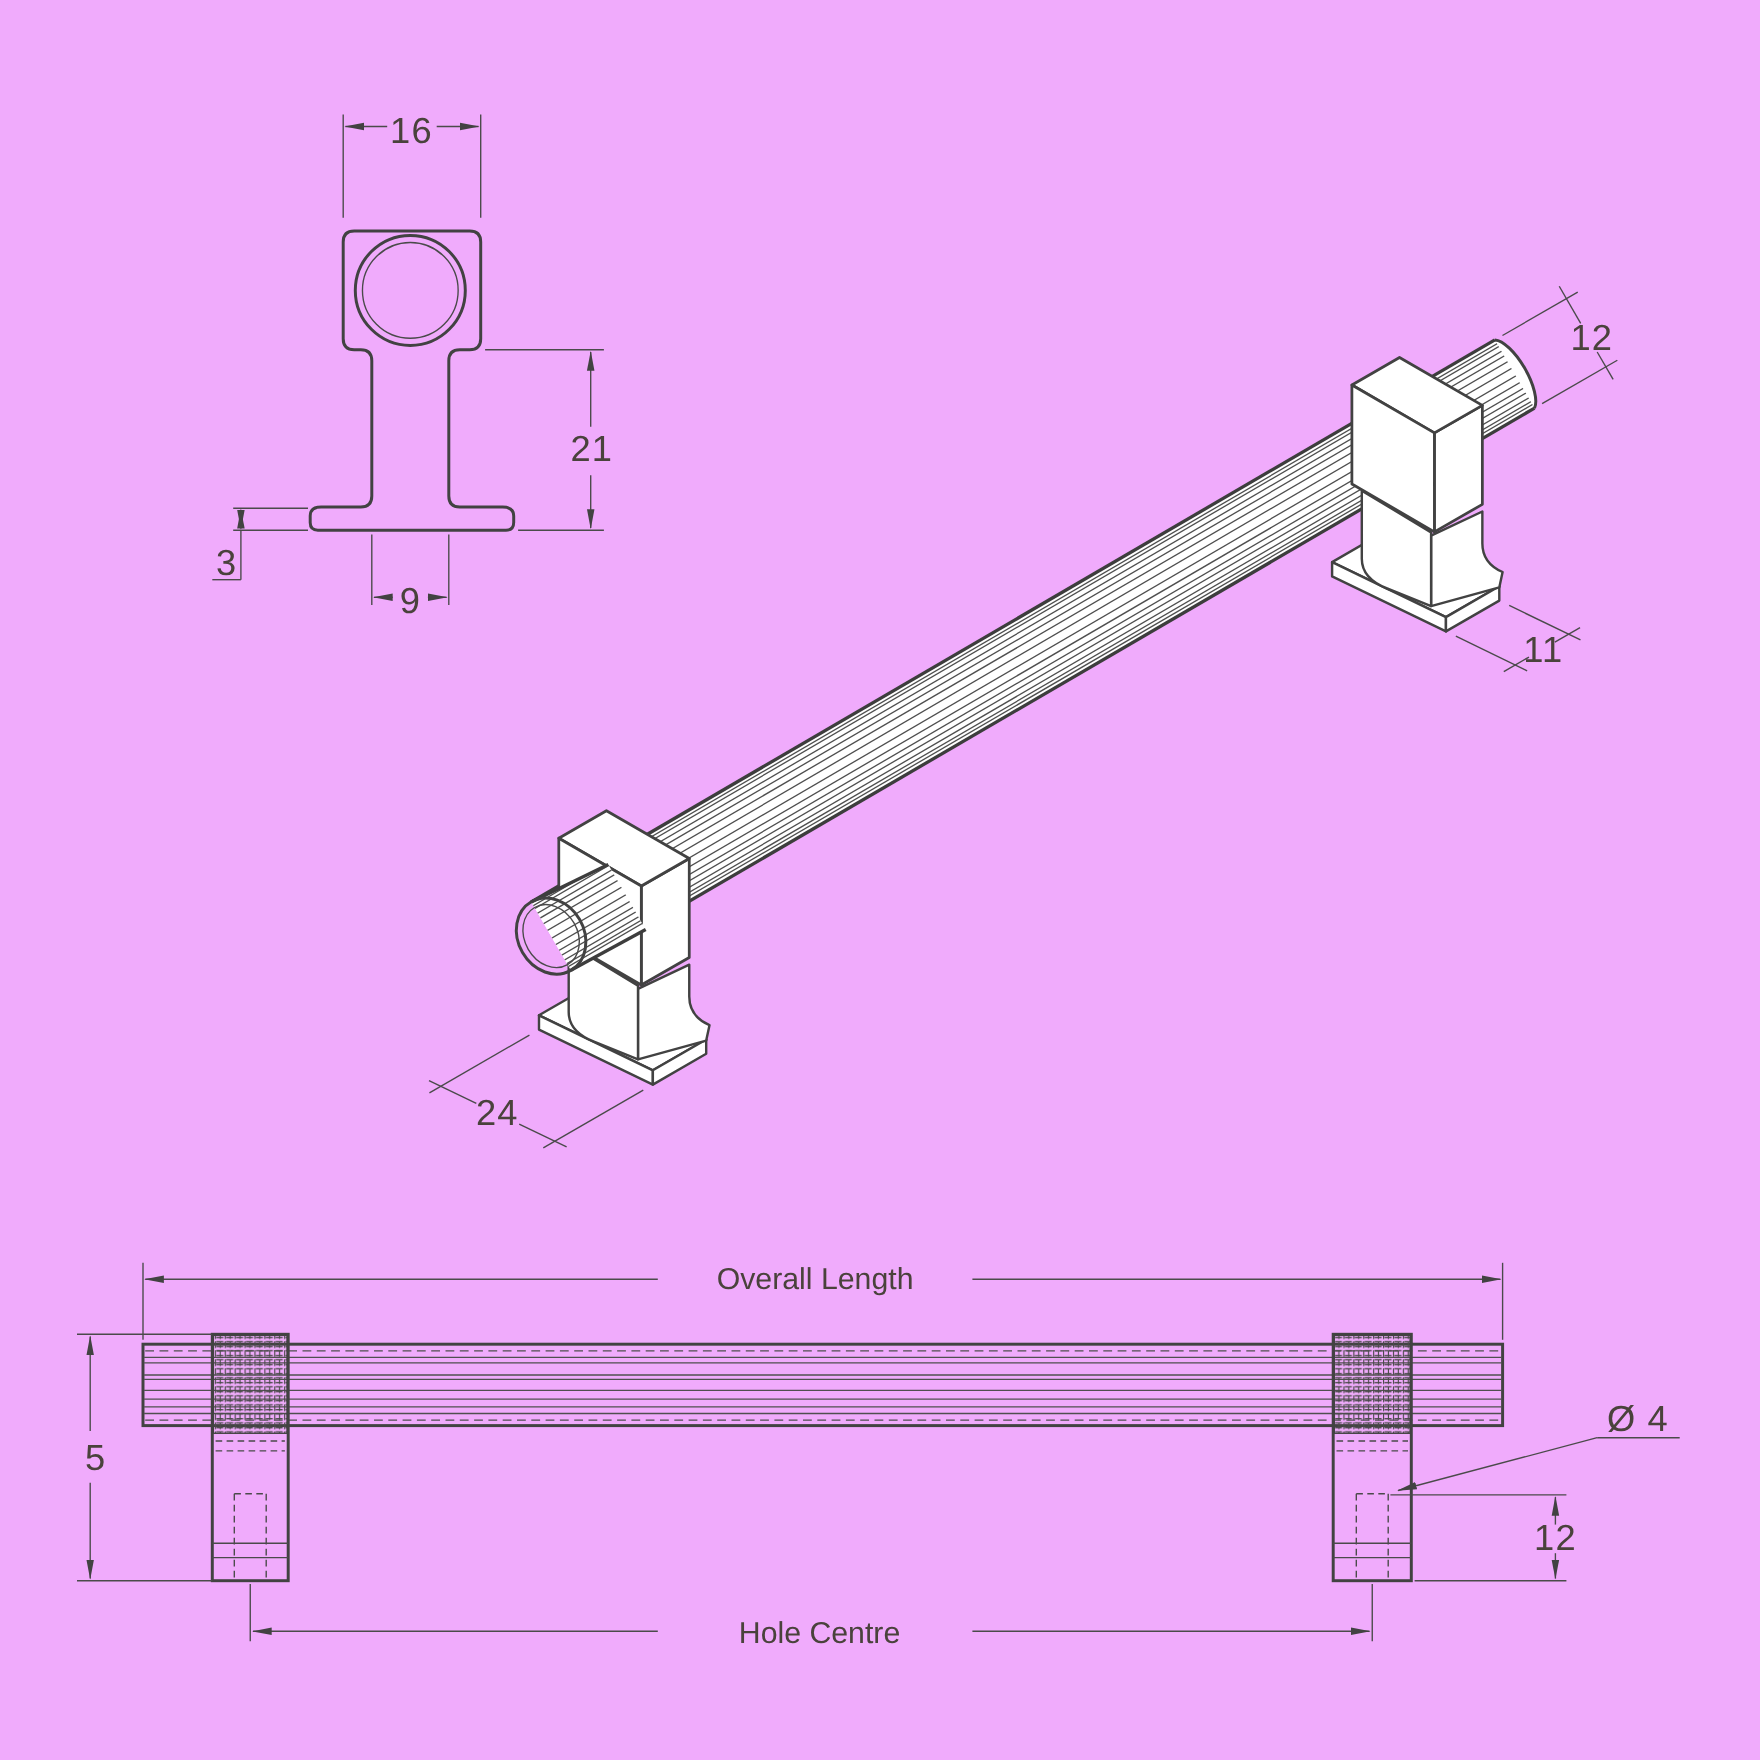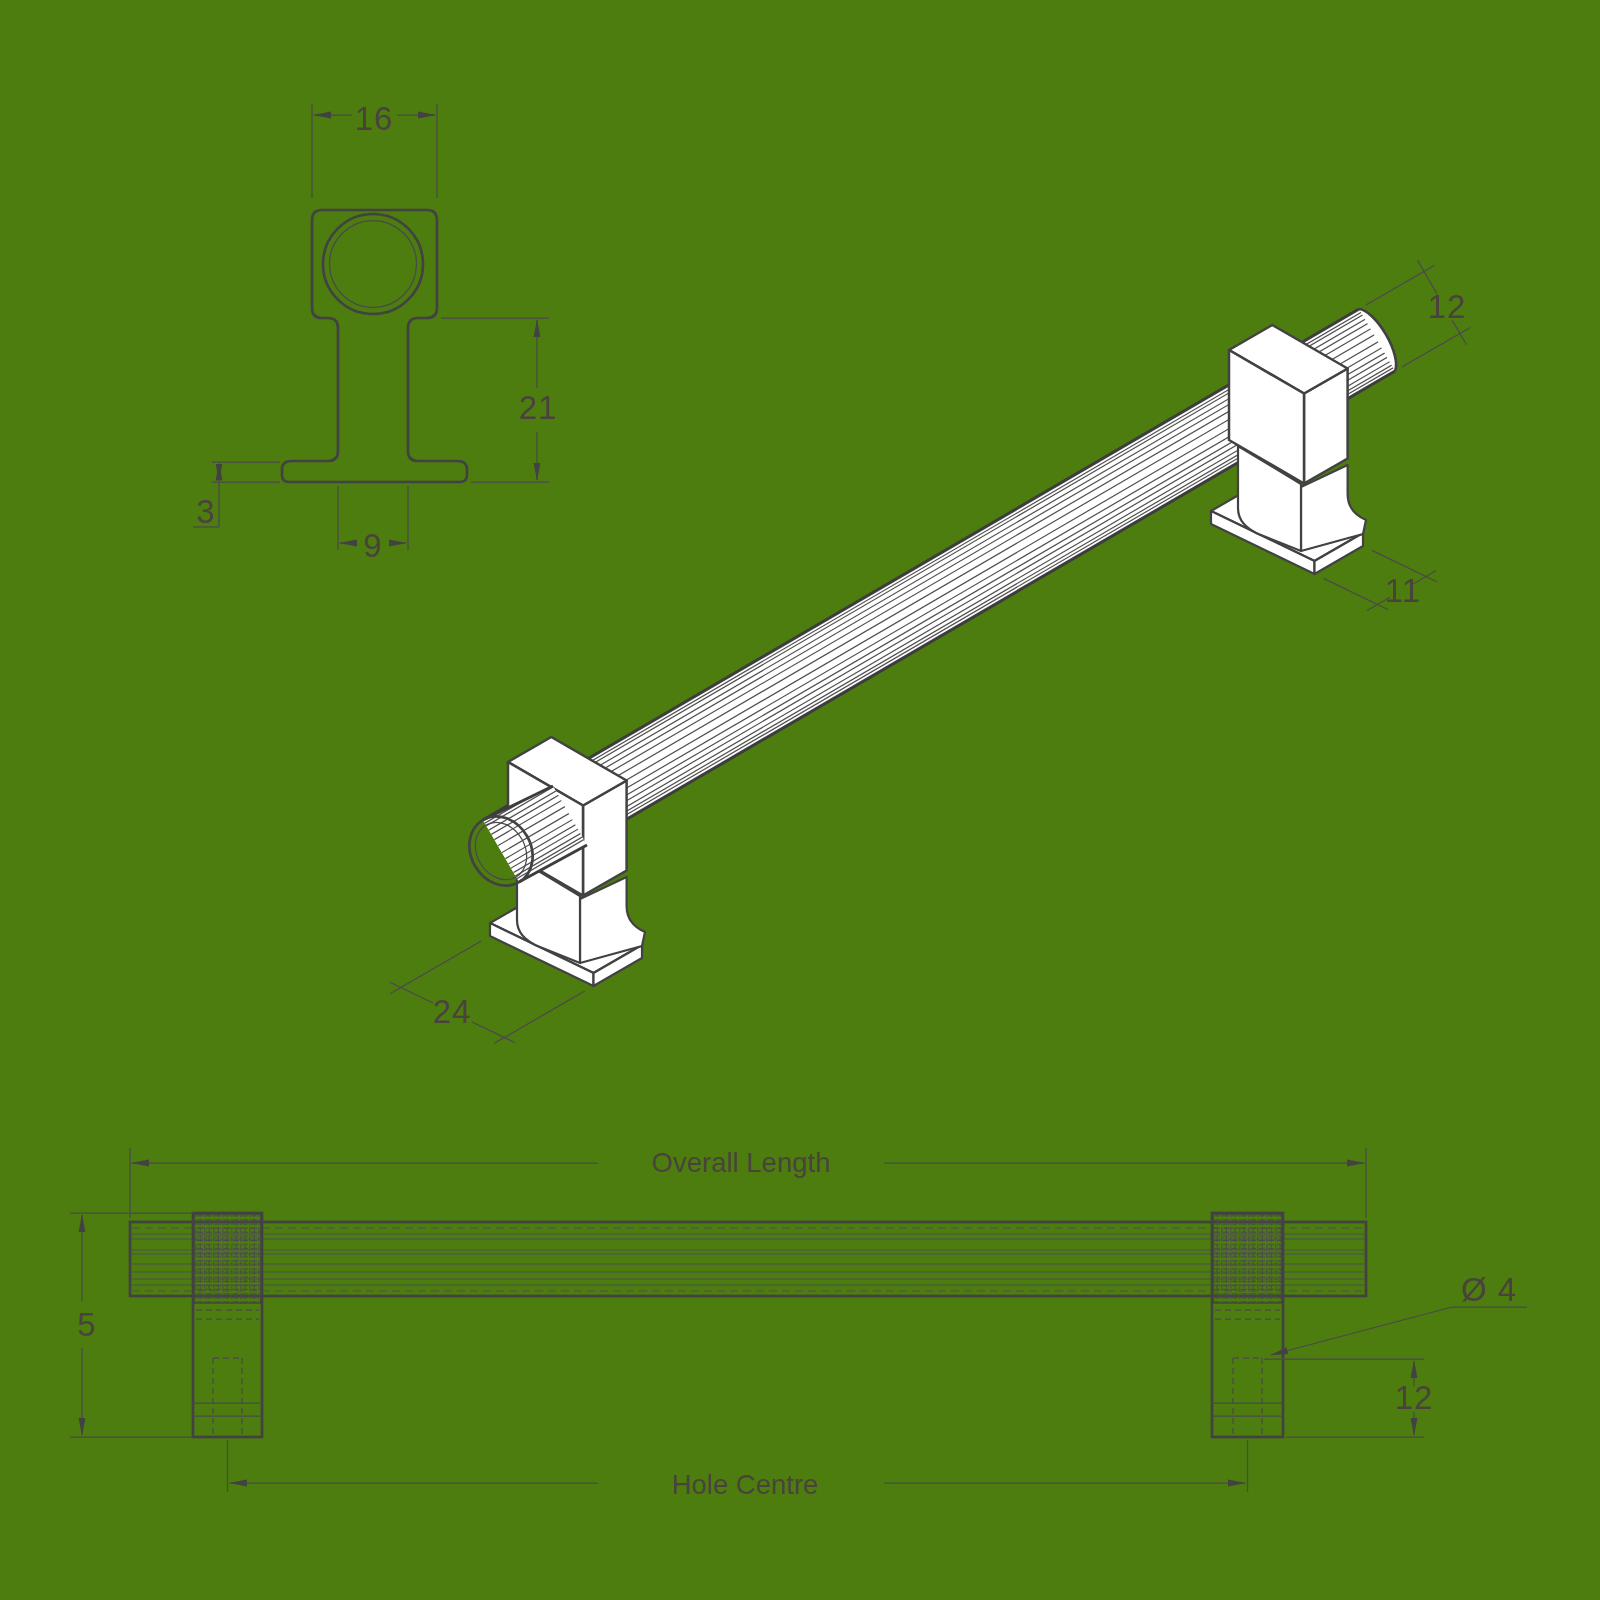--- a/index.html
+++ b/index.html
@@ -1,16 +1,16 @@
 <!DOCTYPE html>
 <html><head>
 <meta charset="utf-8">
 <style>
   html,body{margin:0;padding:0;background:#ffffff;}
-  #canvas{width:1600px;height:1600px;position:relative;background:#4d7c0f;overflow:hidden;}
+  #canvas{width:1600px;height:1600px;position:relative;background:#f0abfc;overflow:hidden;}
   svg{display:block;}
   text{font-family:"Liberation Sans","DejaVu Sans",sans-serif;fill:#4a423c;}
   .num{font-size:33px;letter-spacing:1px;}
   .word{font-size:27.5px;}
   .b{stroke:#424242;stroke-width:2.7;fill:none;}
   .b3{stroke:#3d3d3d;stroke-width:3;fill:none;}
   .m{stroke:#424242;stroke-width:2.2;fill:#ffffff;stroke-linejoin:round;}
   .mc{stroke:#424242;stroke-width:2.5;fill:#ffffff;stroke-linejoin:round;}
   .t{stroke:#4a4a4a;stroke-width:1.25;fill:none;}
   .f{stroke:#4f4f4f;stroke-width:1.2;fill:none;}

